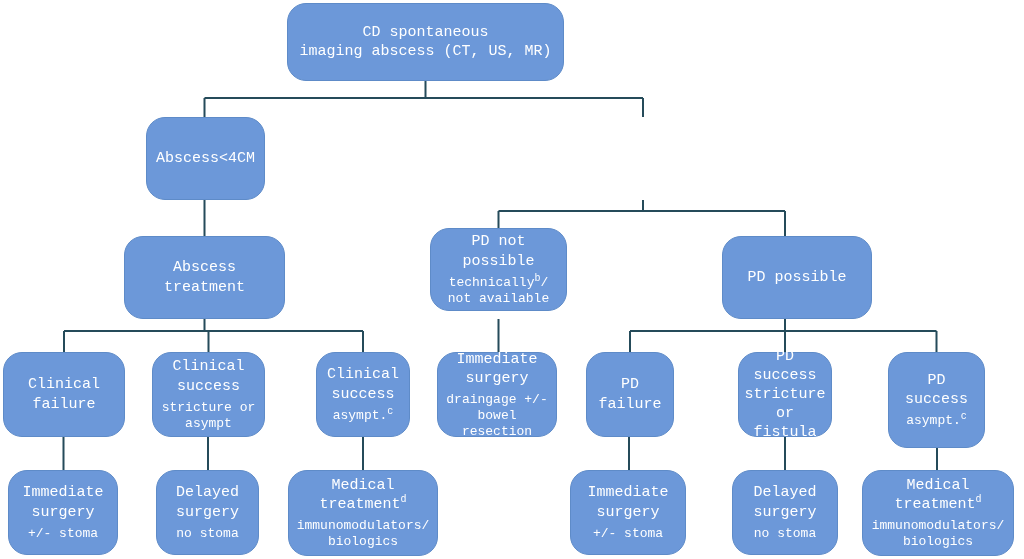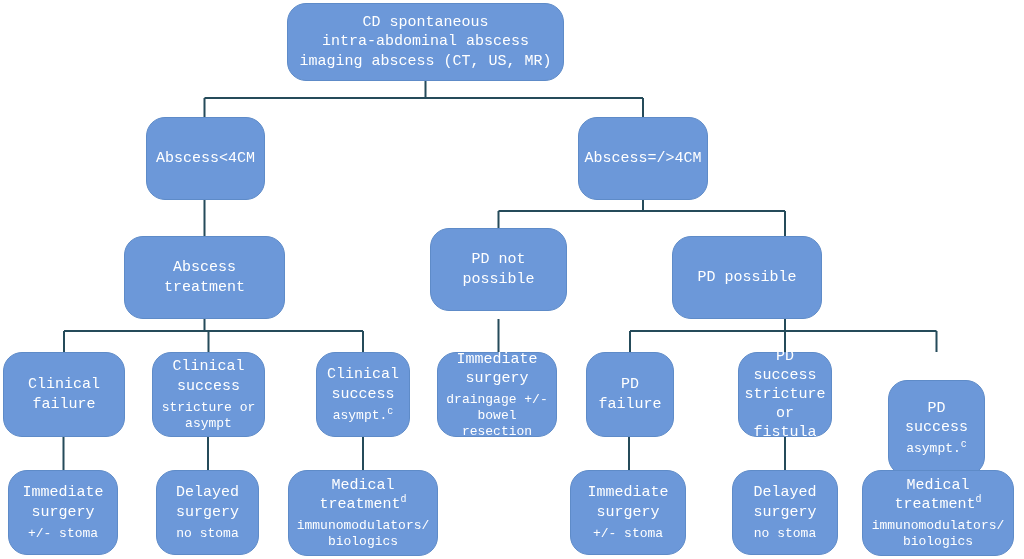--- a/index.html
+++ b/index.html
@@ -44,42 +44,42 @@
              M204.5 319 V331 M64 331 H363 M64 331 V352 M208.5 331 V352 M363 331 V352
              M498.5 319 V352
              M785 319 V331 M630 331 H936.5 M630 331 V352 M785 331 V352 M936.5 331 V352
              M63.5 437 V470 M208 437 V470 M363 437 V470
              M629 437 V470 M785 437 V470 M937 437 V470"></path>
   </svg>
 
   <div class="node" style="left:287px; top:3px; width:277px; height:78px;">
     <div class="t">
       <div>CD spontaneous</div>
-      <div>intra-abdominal abscess</div>
       <div>imaging abscess (CT, US, MR)</div>
     </div>
   </div>
 
   <div class="node" style="left:146px; top:117px; width:119px; height:83px;">
     <div class="t">Abscess&lt;4CM</div>
   </div>
 
-  <div class="node" style="left:578px; top:117px; width:130px; height:83px;">
-    <div class="t">Abscess=/&gt;4CM</div>
-  </div>
 
   <div class="node" style="left:124px; top:236px; width:161px; height:83px;">
     <div class="t">Abscess treatment</div>
   </div>
 
   <div class="node" style="left:430px; top:228px; width:137px; height:83px;">
     <div class="t">PD not possible</div>
+    <div class="s">
+      <div><span>technically</span><sup>b</sup><span>/</span></div>
+      <div><span>not available</span></div>
+    </div>
   </div>
 
-  <div class="node" style="left:672px; top:236px; width:150px; height:83px;">
+  <div class="node" style="left:722px; top:236px; width:150px; height:83px;">
     <div class="t">PD possible</div>
   </div>
 
   <div class="node" style="left:3px; top:352px; width:122px; height:85px; padding:4px 2px;">
     <div class="t">Clinical failure</div>
   </div>
 
   <div class="node" style="left:152px; top:352px; width:113px; height:85px;">
     <div class="t">Clinical success</div>
     <div class="s">stricture or asympt</div>
@@ -96,21 +96,21 @@
   </div>
 
   <div class="node" style="left:586px; top:352px; width:88px; height:85px; padding:4px 20px;">
     <div class="t">PD failure</div>
   </div>
 
   <div class="node" style="left:738px; top:352px; width:94px; height:85px;text-align:center;">
     <div class="t">PD success stricture or fistula</div>
   </div>
 
-  <div class="node" style="left:888px; top:352px; width:97px; height:96px;margin-top:28px;">
+  <div class="node" style="left:888px; top:352px; width:97px; height:96px;">
     <div class="t">PD success</div>
     <div class="s"><span>asympt.</span><sup>c</sup></div>
   </div>
 
   <div class="node" style="left:8px; top:470px; width:110px; height:85px;">
     <div class="t">Immediate surgery</div>
     <div class="s">+/- stoma</div>
   </div>
 
   <div class="node" style="left:156px; top:470px; width:103px; height:85px;">

